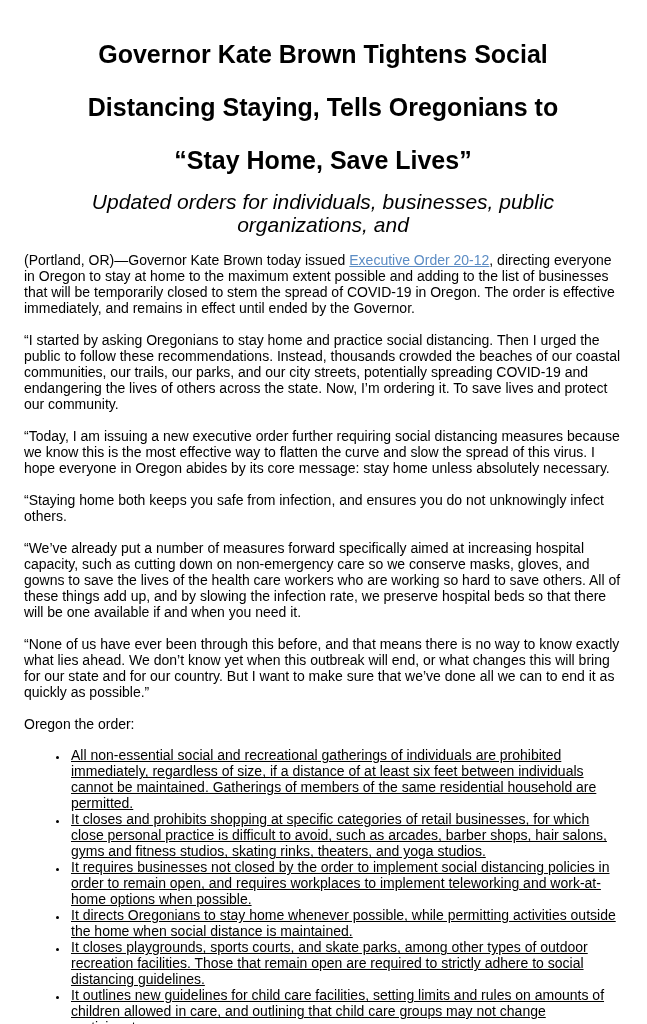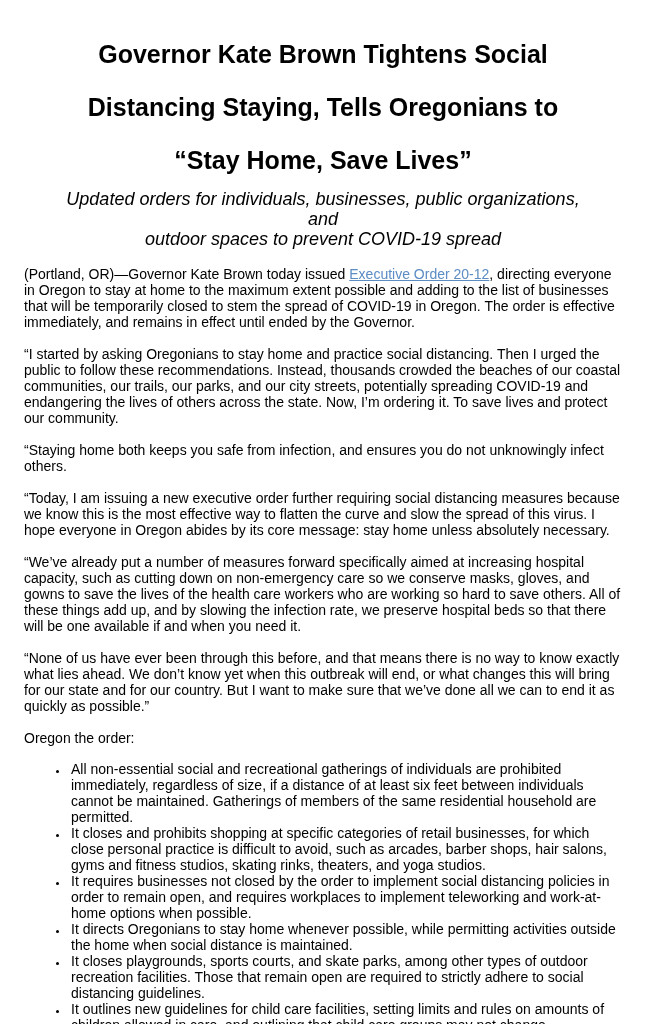--- a/index.html
+++ b/index.html
@@ -18,21 +18,21 @@
   .title {
     font-size: 25px;
     font-weight: bold;
     text-align: center;
     line-height: 1.15;
     margin: 2px 10px 8px 10px;
     letter-spacing: 0px;
   }
   .title-line { display: block; margin-top: 24px; }
   .subtitle {
-    font-size: 18px;
+    font-size: 21px;
     font-style: italic;
     text-align: center;
     line-height: 1.1;
     margin: 16px 30px 6px 30px;
   }
   .subtitle-line { display: block; }
   .body-copy p {
     font-size: 14px;
     line-height: 16px;
     margin-top: 16px;
@@ -43,45 +43,44 @@
     cursor: pointer;
   }
   ul.order-bullets {
     margin-top: 15px;
     padding-left: 45px;
     font-size: 14px;
     line-height: 16px;
     list-style-type: disc;
   }
   ul.order-bullets li::marker { font-size: 11px; }
-  ul.order-bullets li { padding-left: 2px; }
+  ul.order-bullets li { padding-left: 2px; text-decoration: underline; }
 </style>
 </head>
 <body>
 
 <div class="page">
 
   <h1 class="title">
     <span class="title-line">Governor Kate Brown Tightens Social</span>
     <span class="title-line">Distancing Staying, Tells Oregonians to</span>
     <span class="title-line">“Stay Home, Save Lives”</span>
   </h1>
 
   <div class="subtitle">
     <span class="subtitle-line">Updated orders for individuals, businesses, public organizations, and</span>
-    <span class="subtitle-line">outdoor spaces to prevent COVID-19 spread</span>
   </div>
 
   <div class="body-copy">
 
     <p><span>(Portland, OR)—Governor Kate Brown today issued </span><a class="doc-link" href="#">Executive Order 20-12</a><span>, directing everyone in Oregon to stay at home to the maximum extent possible and adding to the list of businesses that will be temporarily closed to stem the spread of COVID-19 in Oregon. The order is effective immediately, and remains in effect until ended by the Governor.</span></p>
 
     <p>“I started by asking Oregonians to stay home and practice social distancing. Then I urged the public to follow these recommendations. Instead, thousands crowded the beaches of our coastal communities, our trails, our parks, and our city streets, potentially spreading COVID-19 and endangering the lives of others across the state. Now, I’m ordering it. To save lives and protect our community.</p>
+    <p>“Today, I am issuing a new executive order further requiring social distancing measures because we know this is the most effective way to flatten the curve and slow the spread of this virus. I hope everyone in Oregon abides by its core message: stay home unless absolutely necessary.</p>
     <p>“Staying home both keeps you safe from infection, and ensures you do not unknowingly infect others.</p>
-    <p>“Today, I am issuing a new executive order further requiring social distancing measures because we know this is the most effective way to flatten the curve and slow the spread of this virus. I hope everyone in Oregon abides by its core message: stay home unless absolutely necessary.</p>
     <p>“We’ve already put a number of measures forward specifically aimed at increasing hospital capacity, such as cutting down on non-emergency care so we conserve masks, gloves, and gowns to save the lives of the health care workers who are working so hard to save others. All of these things add up, and by slowing the infection rate, we preserve hospital beds so that there will be one available if and when you need it.</p>
     <p>“None of us have ever been through this before, and that means there is no way to know exactly what lies ahead. We don’t know yet when this outbreak will end, or what changes this will bring for our state and for our country. But I want to make sure that we’ve done all we can to end it as quickly as possible.”</p>
 
     <p>Oregon the order:</p>
 
     <ul class="order-bullets">
       <li>All non-essential social and recreational gatherings of individuals are prohibited immediately, regardless of size, if a distance of at least six feet between individuals cannot be maintained. Gatherings of members of the same residential household are permitted.</li>
       <li>It closes and prohibits shopping at specific categories of retail businesses, for which close personal practice is difficult to avoid, such as arcades, barber shops, hair salons, gyms and fitness studios, skating rinks, theaters, and yoga studios.</li>
       <li>It requires businesses not closed by the order to implement social distancing policies in order to remain open, and requires workplaces to implement teleworking and work-at-home options when possible.</li>
       <li>It directs Oregonians to stay home whenever possible, while permitting activities outside the home when social distance is maintained.</li>

